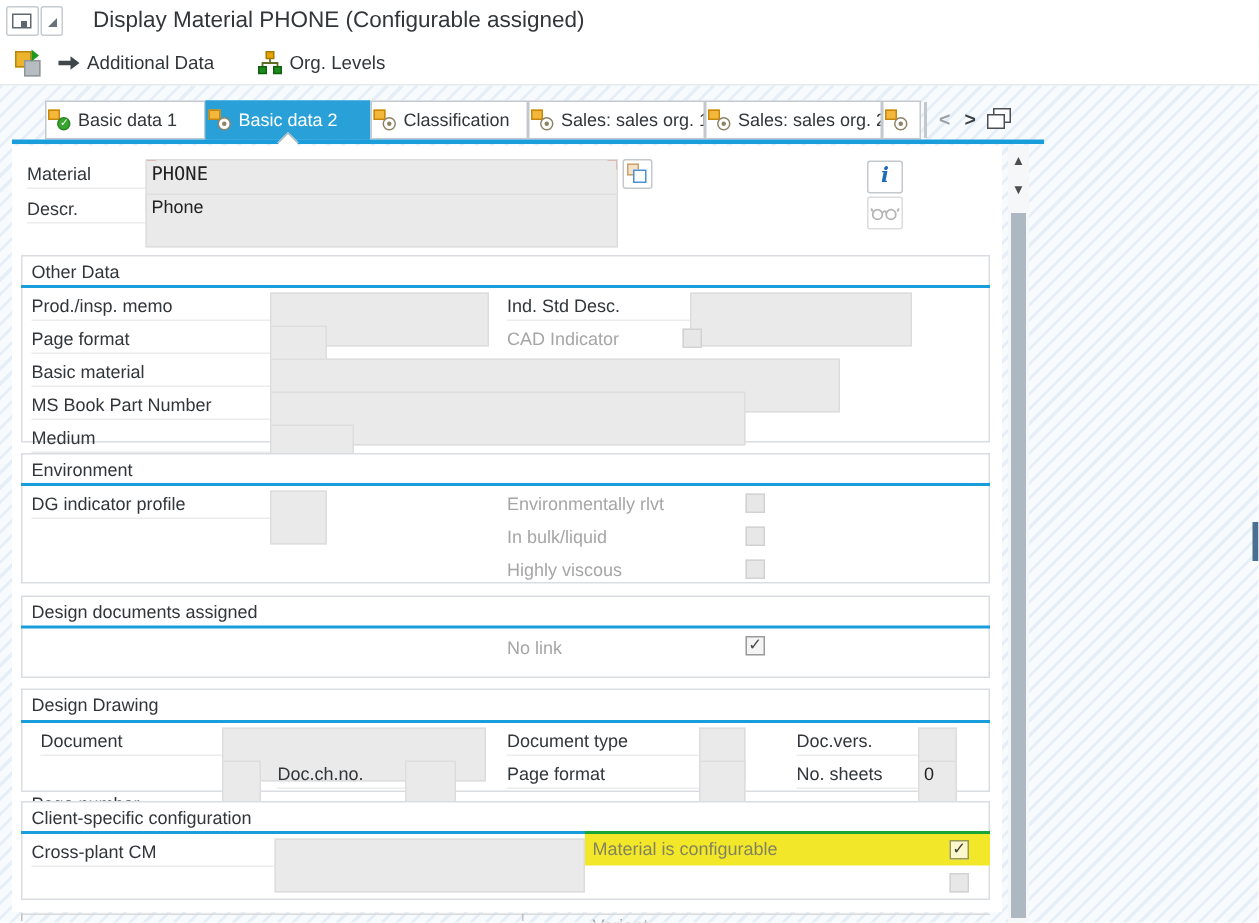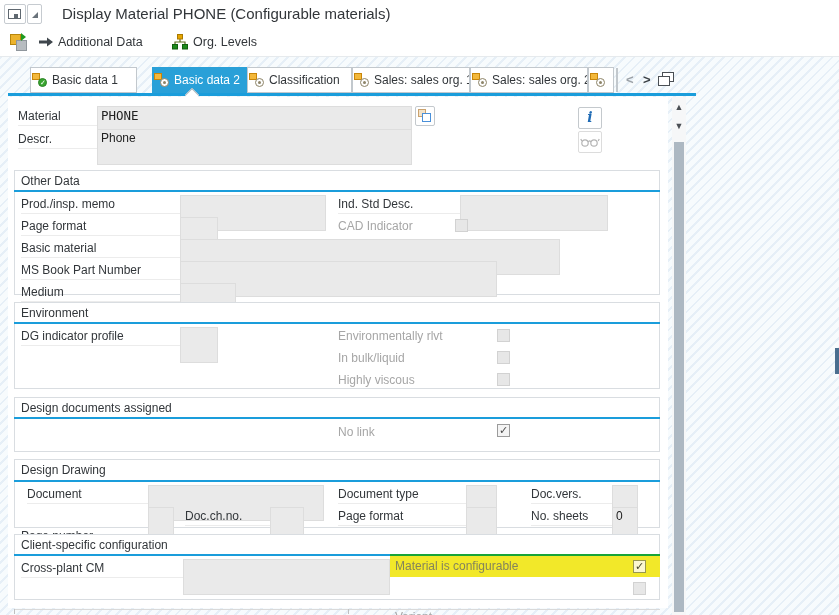--- a/index.html
+++ b/index.html
@@ -82,21 +82,21 @@
 
 <div class="page">
 
   <div class="titlebar">
     <div class="tb-btn" style="left:4px;width:22px;">
       <span class="winicon"></span>
     </div>
     <div class="tb-btn" style="left:27px;width:15px;">
       <span class="tri-br"></span>
     </div>
-    <div class="page-title">Display Material PHONE (Configurable materials)</div>
+    <div class="page-title">Display Material PHONE (Configurable assigned)</div>
   </div>
 
   <div class="toolbar">
     <span class="toggle-icon">
       <span class="back"></span>
       <span class="front"></span>
       <span class="garrow"></span>
     </span>
     <svg style="position:absolute;left:38px;top:8px;" width="16" height="12" viewBox="0 0 16 12">
       <path d="M1 4.5 h8 V1.5 L15 6 L9 10.5 V7.5 H1 z" fill="#3f464c"></path>
@@ -111,21 +111,21 @@
     <span class="tb-text" style="left:193px;">Org. Levels</span>
   </div>
 
   <div class="tab" style="left:30px;width:107px;">
     <span class="ticon">
         <span class="note"></span>
         <span class="ring check"></span>
       </span>
     <span>Basic data 1</span>
   </div>
-  <div class="tab active" style="left:152px;width:96px;">
+  <div class="tab active" style="left:137px;width:110px;">
     <span class="ticon">
         <span class="note"></span>
         <span class="ring"></span>
       </span>
     <span>Basic data 2</span>
   </div>
   <div class="tab" style="left:247px;width:105px;">
     <span class="ticon">
         <span class="note"></span>
         <span class="ring"></span>

